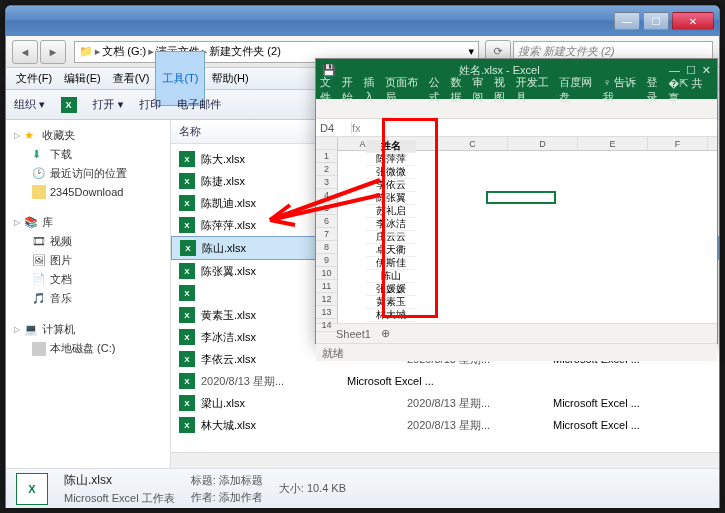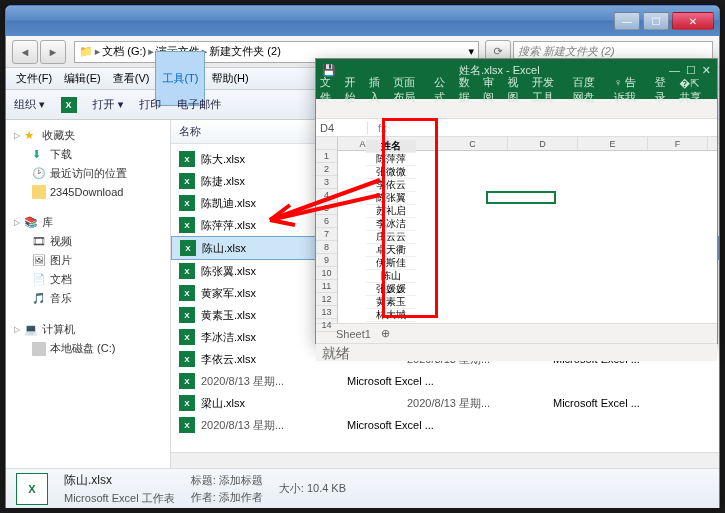--- a/index.html
+++ b/index.html
@@ -45,37 +45,37 @@
 .status{height:40px;border-top:1px solid #ddd;background:linear-gradient(#f5f8fc,#e8eef5);display:flex;align-items:center;padding:4px 10px;gap:16px}
 .status .bigic{width:32px;height:32px;background:#fff;border:1px solid #107c41;display:flex;align-items:center;justify-content:center;color:#107c41;font-weight:bold}
 .status .col{display:flex;flex-direction:column;gap:2px;font-size:11px;color:#555}
 .status .fn{color:#222;font-size:12px}
 
 
 .excel{position:absolute;right:7px;top:58px;width:403px;height:286px;background:#fff;border:1px solid #888;box-shadow:0 4px 16px rgba(0,0,0,0.3)}
 .xl-title{height:22px;background:#0f6b3a;color:#d0e8d8;display:flex;align-items:center;padding:0 6px;font-size:10px}
 .xl-title .t{flex:1;text-align:center}
 .xl-title .btns span{margin-left:6px}
-.xl-ribbon{height:18px;background:#0f6b3a;color:#cde;display:flex;align-items:center;font-size:9px;padding:0 4px;gap:8px}
+.xl-ribbon{height:18px;background:#0f6b3a;color:#cde;display:flex;align-items:center;font-size:9px;padding:0 4px;}
 .xl-ribbon span{color:#d0e8d8}
 .xl-tools{height:20px;background:#f3f2f1;border-bottom:1px solid #ddd}
 .xl-fml{height:18px;background:#fff;border-bottom:1px solid #ddd;display:flex;align-items:center;font-size:10px;padding:0 4px;color:#555}
-.xl-fml .cell{width:48px;border-right:1px solid #ddd}
+.xl-fml .cell{width:32px;border-right:1px solid #ddd}
 .xl-grid{display:flex;height:186px;background:#fff;position:relative}
 .xl-rows{width:22px;background:#f0f0f0;border-right:1px solid #ccc}
 .xl-rows div{height:13px;border-bottom:1px solid #ddd;text-align:center;font-size:9px;color:#555;line-height:13px}
 .xl-cols{position:absolute;left:22px;top:0;right:0;height:14px;background:#f0f0f0;border-bottom:1px solid #ccc;display:flex}
 .xl-cols div{border-right:1px solid #ddd;text-align:center;font-size:9px;color:#555;line-height:14px}
 .xl-cell{height:13px;font-size:10px;text-align:center;line-height:12px}
 .xl-colB{position:absolute;left:50px;width:50px}
 .xl-colB .xl-cell{border-bottom:1px solid #eee}
 .xl-hdr{background:#e8e8e8;font-weight:bold}
 .xl-selcell{position:absolute;left:170px;top:54px;width:70px;height:13px;border:2px solid #107c41}
 .xl-tabs{height:20px;background:#f3f2f1;border-top:1px solid #ddd;display:flex;align-items:center;padding:0 20px;font-size:10px;color:#666}
-.xl-status{height:18px;background:#f3f2f1;border-top:1px solid #ddd;font-size:14px;padding:0 6px;color:#666;line-height:18px}
+.xl-status{height:18px;background:#f3f2f1;border-top:1px solid #ddd;font-size:11px;padding:0 6px;color:#666;line-height:18px}
 .redbox{position:absolute;border:3px solid red}
 .arrow{position:absolute;pointer-events:none}
 </style>
 </head>
 <body>
 
 <div class="window">
   <div class="titlebar">
     <div class="tbtn min">—</div>
     <div class="tbtn max">☐</div>
@@ -196,21 +196,20 @@
           <div class="frow sel">
             <div class="fic">X</div>
             <div class="name">陈山.xlsx</div>
           </div>
           <div class="frow">
             <div class="fic">X</div>
             <div class="name">陈张翼.xlsx</div>
           </div>
           <div class="frow">
             <div class="fic">X</div>
-            <div class="name">黄家军.xlsx</div>
           </div>
           <div class="frow">
             <div class="fic">X</div>
             <div class="name">黄素玉.xlsx</div>
           </div>
           <div class="frow">
             <div class="fic">X</div>
             <div class="name">李冰洁.xlsx</div>
           </div>
           <div class="frow">
@@ -225,20 +224,21 @@
             <div>Microsoft Excel ...</div>
           </div>
           <div class="frow">
             <div class="fic">X</div>
             <div class="name">梁山.xlsx</div>
             <div class="date">2020/8/13 星期...</div>
             <div>Microsoft Excel ...</div>
           </div>
           <div class="frow">
             <div class="fic">X</div>
+            <div class="name">林大城.xlsx</div>
             <div class="date">2020/8/13 星期...</div>
             <div>Microsoft Excel ...</div>
           </div>
         </div>
       <div class="scrollx"></div>
     </div>
   </div>
 
   <div class="status">
     <div class="bigic">X</div>
@@ -273,21 +273,21 @@
       <span>视图</span>
       <span>开发工具</span>
       <span>百度网盘</span>
       <span>♀ 告诉我</span>
       <span>登录</span>
       <span>�⇱ 共享</span>
     </div>
   <div class="xl-tools"></div>
   <div class="xl-fml">
     <span class="cell">D4</span>
-    <span style="margin:0 10px;color:#888">fx</span>
+    <span style="margin:0 0;color:#888">fx</span>
   </div>
   <div class="xl-grid">
     <div class="xl-rows" id="xlrows">
         <div></div>
         <div>1</div>
         <div>2</div>
         <div>3</div>
         <div>4</div>
         <div>5</div>
         <div>6</div>

